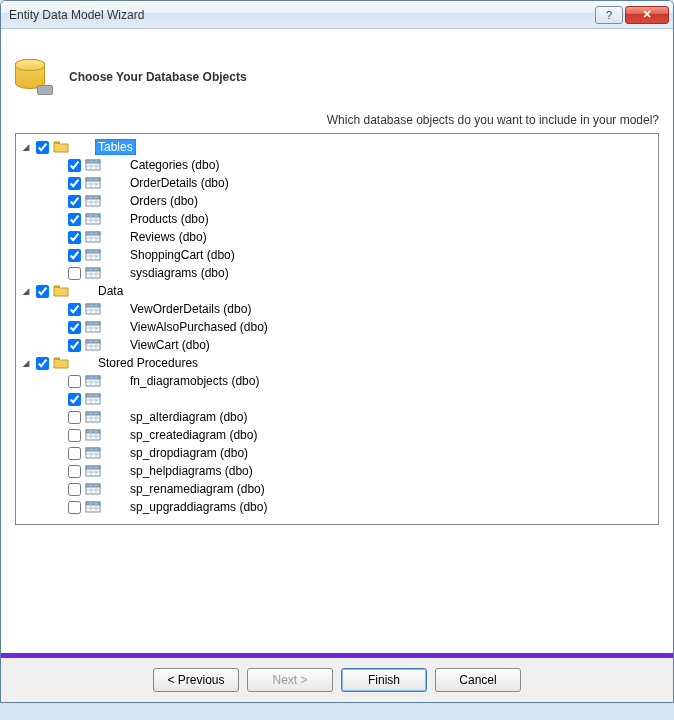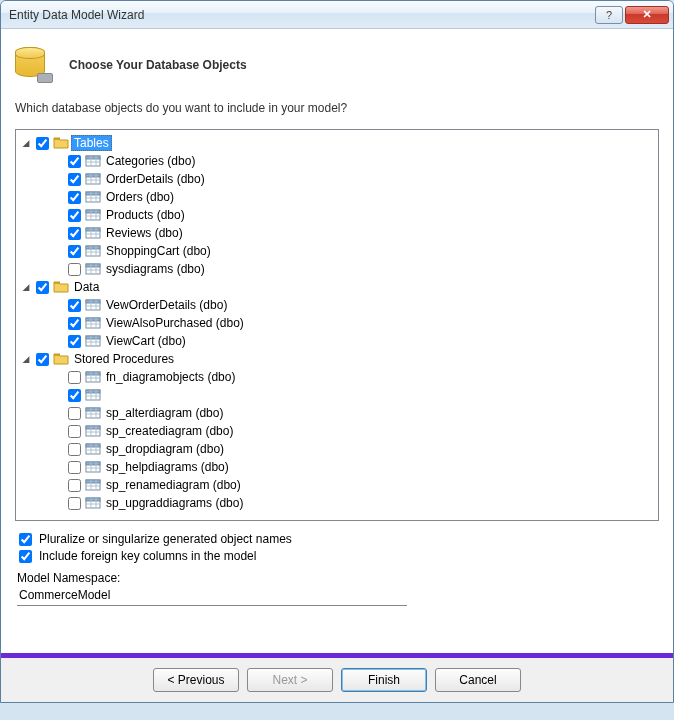--- a/index.html
+++ b/index.html
@@ -46,21 +46,21 @@
 }
 .tbtn.close {
   width: 44px;
   background: linear-gradient(to bottom, #f09a90 0%, #e06050 45%, #c93a2a 46%, #d84a3a 100%);
   border-color: #a03020;
   color: #fff;
   font-weight: bold;
 }
 .content {
   flex: 1;
-  padding: 12px 14px 8px 14px;
+  padding: 24px 14px 8px 14px;
   display: flex;
   flex-direction: column;
   overflow: hidden;
 }
 .header-row {
   display: flex;
   align-items: center;
   gap: 18px;
   padding: 4px 0 12px 0;
 }
@@ -88,22 +88,23 @@
   background: #aab0b8;
   border: 1px solid #888;
   border-radius: 2px;
 }
 .header-title {
   font-weight: bold;
   font-size: 12px;
   color: #333;
 }
 .prompt {
-  margin: 4px 0 14px 0;
+  margin: 4px 0 6px 0;
   color: #333;
+  text-align: right;
 }
 .tree-box {
   border: 1px solid #828790;
   background: #fff;
   height: 392px;
   overflow: auto;
   padding: 4px 2px;
 }
 .tree-row {
   display: flex;
@@ -125,20 +126,21 @@
   width: 13px; height: 13px;
   margin: 0 2px;
 }
 .folder-icon, .item-icon {
   width: 16px; height: 14px;
   display: inline-block;
 }
 .folder-icon svg, .item-icon svg { width: 16px; height: 14px; display:block; }
 .tree-label {
   padding: 0 3px;
+  margin-left: 24px;
 }
 .tree-label.selected {
   background: #3399ff;
   color: #fff;
   border: 1px dotted #666;
   padding: 0 2px;
 }
 .opts {
   padding: 8px 2px 4px 2px;
 }
@@ -486,32 +488,20 @@
               <rect x="1" y="2" width="14" height="3" fill="#8ab0d8" stroke="#7a8fa5"></rect>
               <line x1="6" y1="2" x2="6" y2="12" stroke="#b0c0d0"></line>
               <line x1="11" y1="2" x2="11" y2="12" stroke="#b0c0d0"></line>
               <line x1="1" y1="8" x2="15" y2="8" stroke="#b0c0d0"></line>
             </svg>
           </span>
           <span class="tree-label">sp_upgraddiagrams (dbo)</span>
         </div>
       </div>
 
-    <div class="opts">
-      <div class="opt-row">
-        <input type="checkbox" class="chk" id="opt-plural" checked="" style="">
-        <label for="opt-plural">Pluralize or singularize generated object names</label>
-      </div>
-      <div class="opt-row">
-        <input type="checkbox" class="chk" id="opt-fk" checked="" style="">
-        <label for="opt-fk">Include foreign key columns in the model</label>
-      </div>
-      <div class="ns-label">Model Namespace:</div>
-      <input type="text" class="ns-input" value="CommerceModel" style="">
-    </div>
   </div>
 
   <div class="footer">
     <button class="btn">&lt; Previous</button>
     <button class="btn" disabled="">Next &gt;</button>
     <button class="btn default">Finish</button>
     <button class="btn">Cancel</button>
   </div>
 </div>
 

